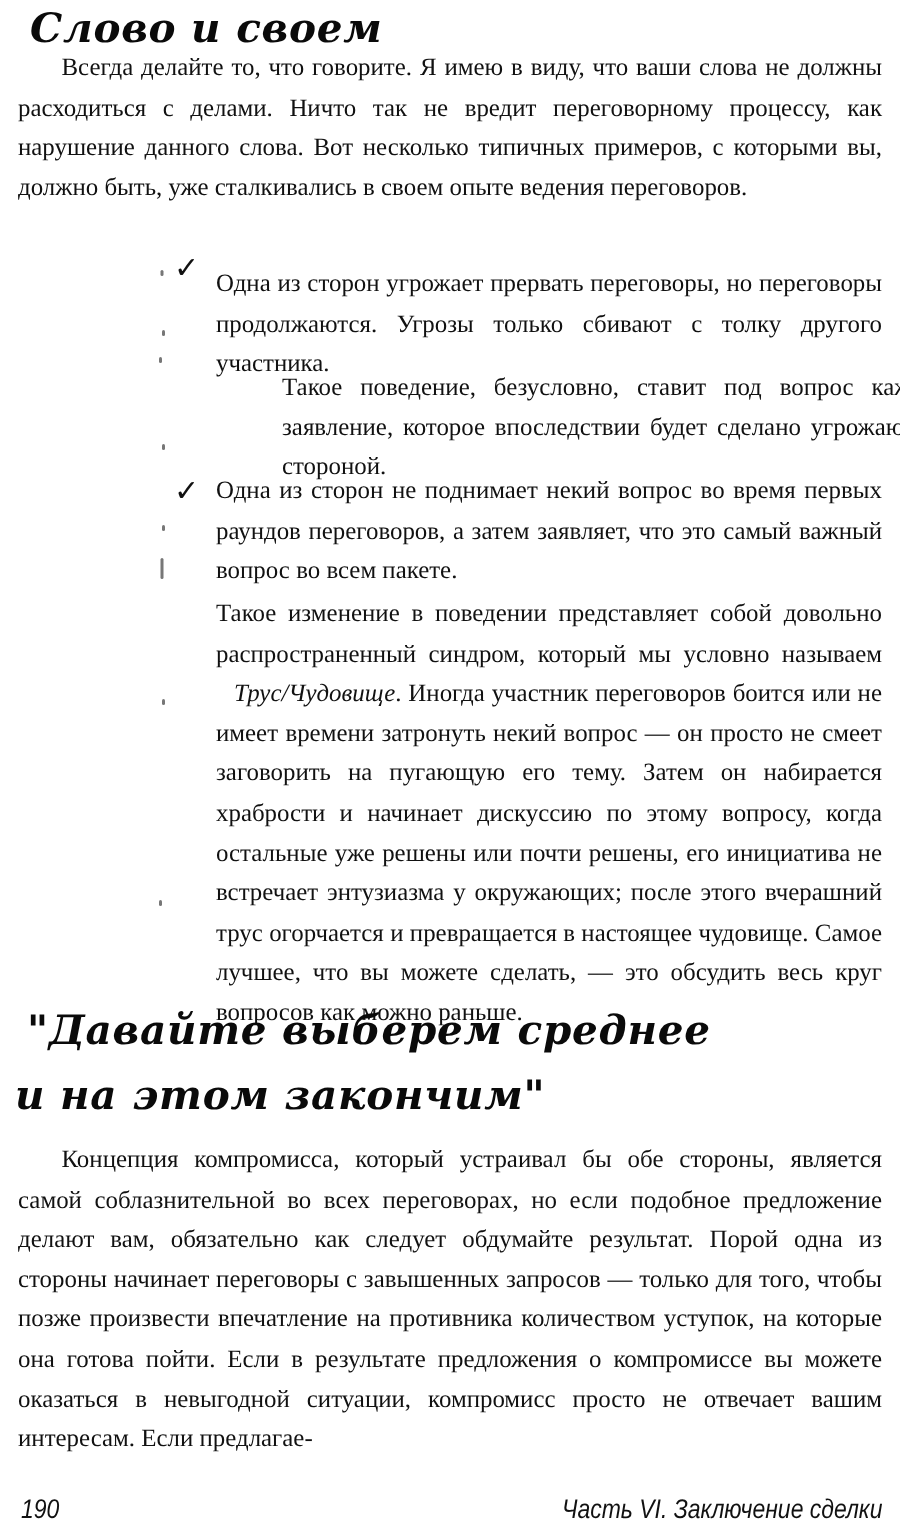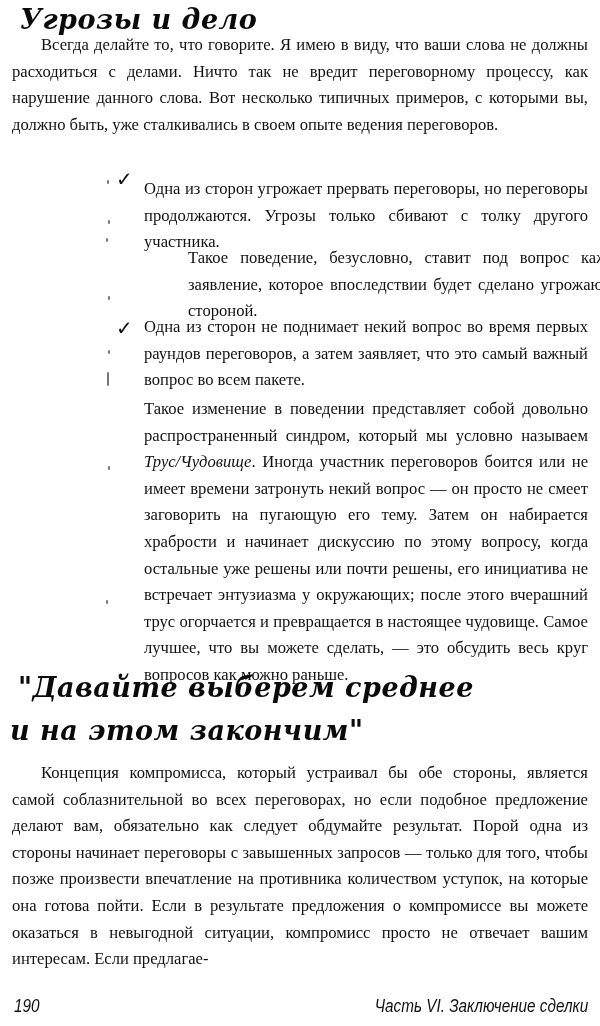--- a/index.html
+++ b/index.html
@@ -15,26 +15,26 @@
   .para {
     position: absolute; margin: 0; font-size: 16.6px; line-height: 26.6px;
     text-align: justify; text-align-last: left;
   }
   .para.indent { text-indent: 29px; }
   .bullet-row { position: absolute; left: 116px; font-size: 20px; line-height: 26px; }
   .speck { position: absolute; width: 2px; height: 4px; background: #777; border-radius: 1px; }
   .footer { position: absolute; top: 996px; font-family: "Liberation Sans", sans-serif; font-style: italic; font-size: 18px; transform: scaleX(0.85); }
   .footer.left { left: 14px; transform-origin: left center; }
   .footer.right { right: 12px; transform-origin: right center; }
-  em { font-style: italic; }
+  em { font-style: italic; margin-left: 12px; }
 </style>
 </head>
 <body>
 
-<h2 class="h-script" style="top:4px;">Угрозы и дело</h2>
+<h2 class="h-script" style="top:4px;">Слово и своем</h2>
 
 <p class="para indent" style="left:12px; top:32px; width:576px;">Всегда делайте то, что говорите. Я имею в виду, что ваши слова не должны расходиться с делами. Ничто так не вредит переговорному процессу, как нарушение данного слова. Вот несколько типичных примеров, с которыми вы, должно быть, уже сталкивались в своем опыте ведения переговоров.</p>
 
 <span class="bullet-row" style="top:166px;">✓</span>
 <p class="para" style="left:144px; top:176px; width:444px;">Одна из сторон угрожает прервать переговоры, но переговоры продолжаются. Угрозы только сбивают с толку другого участника.</p>
 <p class="para" style="left:144px; top:245px; width:444px;margin-left:44px;">Такое поведение, безусловно, ставит под вопрос каждое заявление, которое впоследствии будет сделано угрожающей стороной.</p>
 
 <span class="bullet-row" style="top:315px;">✓</span>
 <p class="para" style="left:144px; top:314px; width:444px;">Одна из сторон не поднимает некий вопрос во время первых раундов переговоров, а затем заявляет, что это самый важный вопрос во всем пакете.</p>
 <p class="para" style="left:144px; top:396px; width:444px;"><span>Такое изменение в поведении представляет собой довольно распространенный синдром, который мы условно называем </span><em>Трус/Чудовище</em><span>. Иногда участник переговоров боится или не имеет времени затронуть некий вопрос — он просто не смеет заговорить на пугающую его тему. Затем он набирается храбрости и начинает дискуссию по этому вопросу, когда остальные уже решены или почти решены, его инициатива не встречает энтузиазма у окружающих; после этого вчерашний трус огорчается и превращается в настоящее чудовище. Самое лучшее, что вы можете сделать, — это обсудить весь круг вопросов как можно раньше.</span></p>

